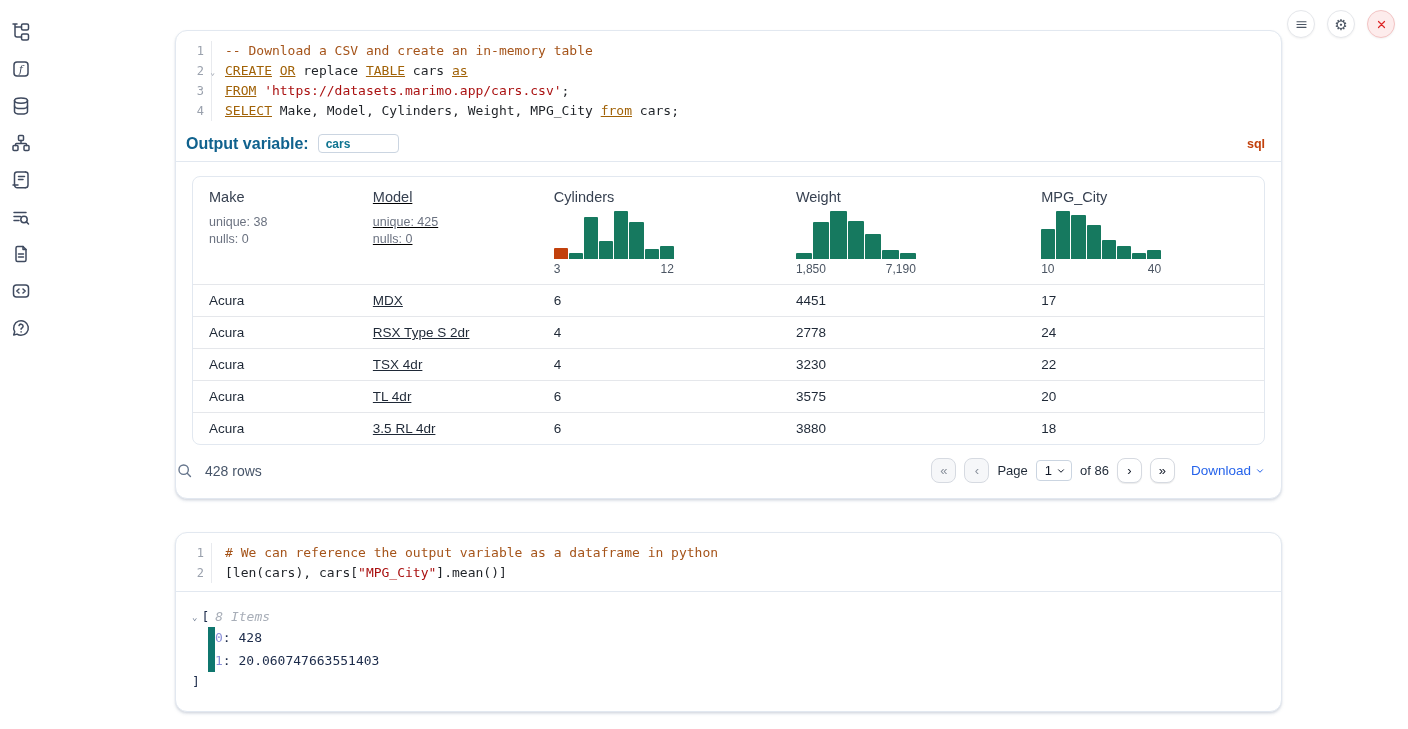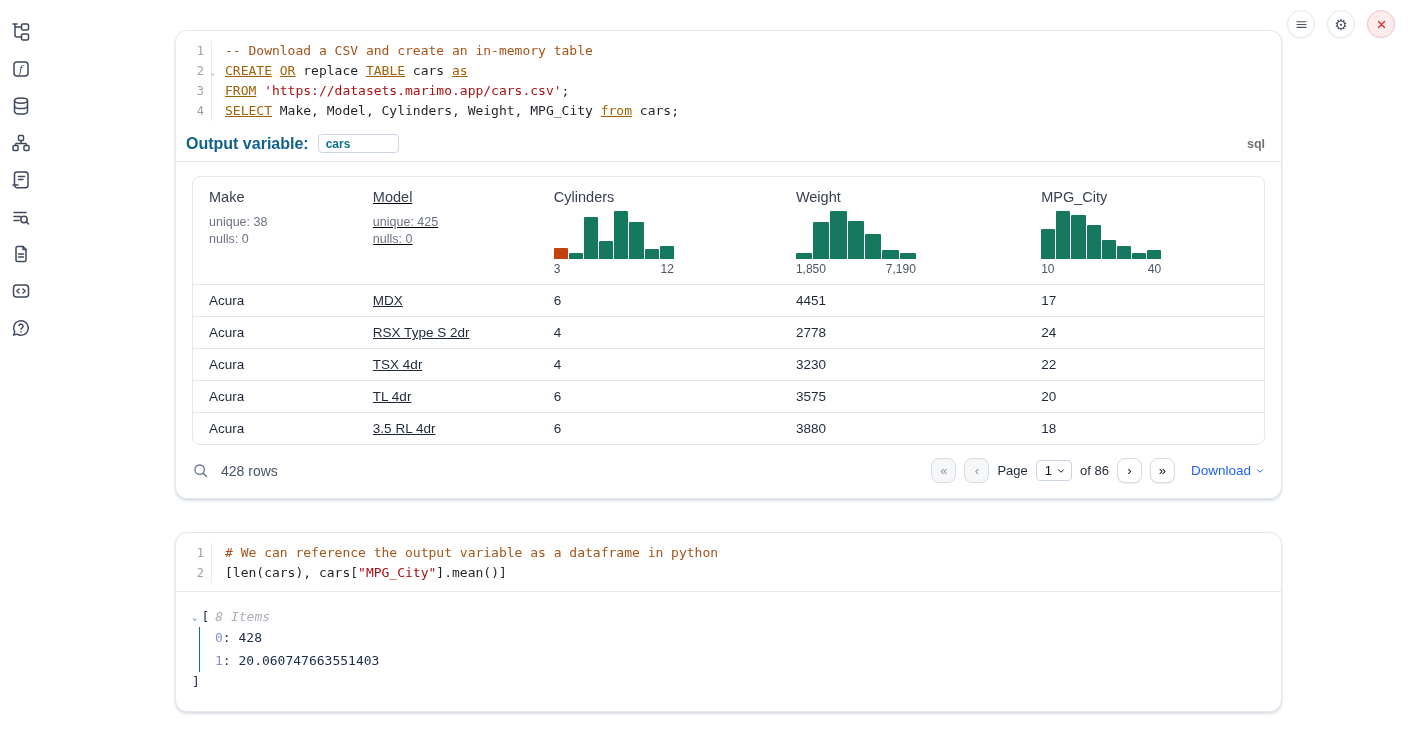--- a/index.html
+++ b/index.html
@@ -41,39 +41,39 @@
   .tok-kw  { color:#a16207;text-decoration:underline; }
   .tok-str { color:#AA1111; }
 
   
   .outvar-row { display:flex; align-items:center; padding:5px 16px 8px 10px;
                 border-bottom:1px solid #e2e8f0; }
   .outvar-label { color:#10628E; font-weight:bold; font-size:16px; }
   .outvar-input { margin-left:9px; width:81px; height:19px; border:1px solid #cbd5e1; border-radius:4px;
                   padding:0 7px; font-size:12px; font-weight:bold; color:#0E7490;
                   font-family:"Liberation Sans", sans-serif; outline:none; }
-  .lang-badge { margin-left:auto; color:#737373; font-weight:bold; font-size:12.5px; cursor:pointer; }
+  .lang-badge { margin-left:auto; color:#c2410c; font-weight:bold; font-size:12.5px; cursor:pointer; }
 
   
   .table-panel { margin:14px 16px 0 16px; border:1px solid #e2e8f0; border-radius:8px; overflow:hidden; }
   .thead { display:flex; }
   .th { padding:12px 16px 8px 16px; }
   .th-label { font-size:14.5px; color:#374151; cursor:pointer; }
   .th-stats { margin-top:9px; font-size:12.5px; color:#6b7280; line-height:16.5px; }
   .hist-wrap { margin-top:6px; width:120px; }
   .hist { display:flex; align-items:flex-end; gap:1px; height:48px; }
   .hist .bar { flex:1; border-radius:1px 1px 0 0; }
   .hist-axis { display:flex; justify-content:space-between; font-size:12px; color:#4b5563; margin-top:3px; }
   .col-0 { width:15.3%; } .col-1 { width:16.9%;text-decoration:underline; } .col-2 { width:22.6%; }
   .col-3 { width:22.9%; } .col-4 { width:22.3%; }
   .tr { display:flex; border-top:1px solid #e5e7eb; }
   .td { padding:8px 16px; font-size:13.5px; color:#1f2937; }
 
   
-  .table-footer { display:flex; align-items:center; padding:13px 16px 15px 16px; }
+  .table-footer { display:flex; align-items:center; padding:13px 16px 15px 0; }
   .search-icon-wrap { display:flex; cursor:pointer; }
   .search-icon-wrap svg { width:17px; height:17px; stroke:#64748b; fill:none; stroke-width:1.6; stroke-linecap:round; }
   .row-count { margin-left:12px; font-size:14px; color:#475569; }
   .pager { margin-left:auto; display:flex; align-items:center; gap:8px; }
   .pg-btn { width:25px; height:25px; border-radius:8px; border:1px solid #d6dae1; background:#fff;
             font-size:13px; color:#111827; cursor:pointer; display:flex; align-items:center;
             justify-content:center; box-shadow:0 1px 1px rgba(0,0,0,.08); font-family:"Liberation Sans",sans-serif; }
   .pg-btn.muted { background:#f6f7f9; color:#8a919c; box-shadow:none; }
   .pg-label { font-size:13px; color:#1f2937; }
   .page-select { display:flex; align-items:center; gap:4px; border:1px solid #cbd5e1; border-radius:4px;
@@ -85,21 +85,21 @@
   .download svg { stroke:#2563eb; }
 
   
   .code-divider { border-bottom:1px solid #e2e8f0; }
   .tree-output { padding:15px 16px 20px 16px; font-family:"DejaVu Sans Mono", monospace;
                  font-size:13px; color:#334155; }
   .tree-head { display:flex; align-items:center; line-height:20px; }
   .tree-chevron { font-size:9px; color:#64748b; margin-right:4px; cursor:pointer; }
   .tree-bracket { color:#1C2B4A; }
   .tree-count { color:#A8AEB8; font-style:italic; margin-left:6px; }
-  .tree-children { margin-left:7px; border-left:1px solid #0f766e; padding-left:15px; }
+  .tree-children { margin-left:16px; border-left:7px solid #0f766e; }
   .tree-item { line-height:22.5px; }
   .tree-key { color:#8A8FD8; }
   .tree-val { color:#1C2B4A; }
   .tree-close { line-height:19px; color:#1C2B4A; }
 </style>
 </head>
 <body>
 
 <nav class="sidebar" id="sidebar">
     <div class="sb-icon">

